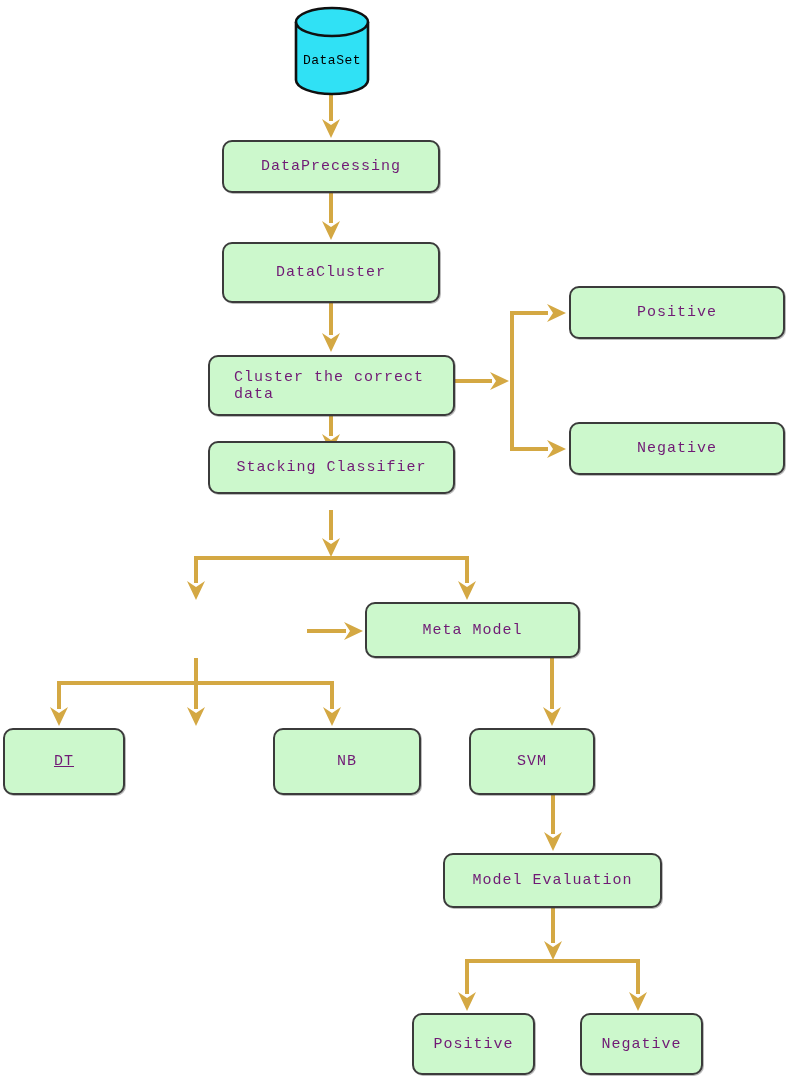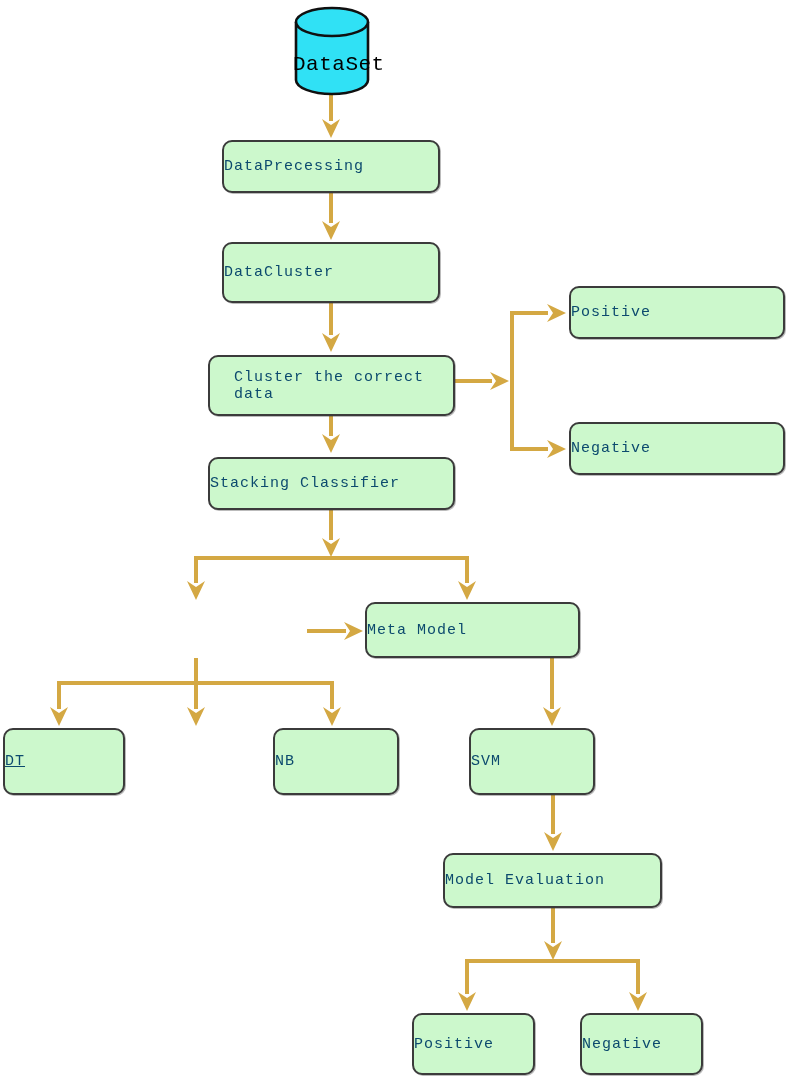--- a/index.html
+++ b/index.html
@@ -19,37 +19,37 @@
   }
   .node {
     position: absolute;
     z-index: 2;
     background: #ccf8cc;
     border: 2px solid #3b3b3b;
     border-radius: 10px;
     box-sizing: border-box;
     display: flex;
     align-items: center;
-    justify-content: flex-start;
+    justify-content: center;
     font-size: 15px;
-    color: #0c4a6e;
+    color: #701a75;
     letter-spacing: 1px;
     box-shadow: 1px 1px 0 rgba(60,60,60,0.35);
   }
   .node-cyl {
     position: absolute;
     z-index: 2;
   }
   .cyl-label {
     position: absolute;
     left: 0;
     top: 48px;
     width: 100%;
     text-align: center;
-    font-size: 21px;
+    font-size: 13px;
     color: #000000;
     letter-spacing: 0.5px;
   }
 </style>
 </head>
 <body>
 
 <div id="canvas">
 
   <svg id="wires" viewBox="0 0 786 1082" xmlns="http://www.w3.org/2000/svg">
@@ -129,35 +129,35 @@
   </div>
 
   <div class="node" style="left:569px;top:286px;width:216px;height:53px;">
     <span>Positive</span>
   </div>
 
   <div class="node" style="left:569px;top:422px;width:216px;height:53px;">
     <span>Negative</span>
   </div>
 
-  <div class="node" style="left:208px;top:457px;width:247px;height:53px;">
+  <div class="node" style="left:208px;top:441px;width:247px;height:53px;">
     <span>Stacking Classifier</span>
   </div>
 
 
   <div class="node" style="left:365px;top:602px;width:215px;height:56px;">
     <span>Meta Model</span>
   </div>
 
   <div class="node" style="left:3px;top:728px;width:122px;height:67px;text-decoration:underline;">
     <span>DT</span>
   </div>
 
 
-  <div class="node" style="left:273px;top:728px;width:126px;height:67px;">
+  <div class="node" style="left:273px;top:728px;width:148px;height:67px;">
     <span>NB</span>
   </div>
 
   <div class="node" style="left:469px;top:728px;width:126px;height:67px;">
     <span>SVM</span>
   </div>
 
   <div class="node" style="left:443px;top:853px;width:219px;height:55px;">
     <span>Model Evaluation</span>
   </div>

